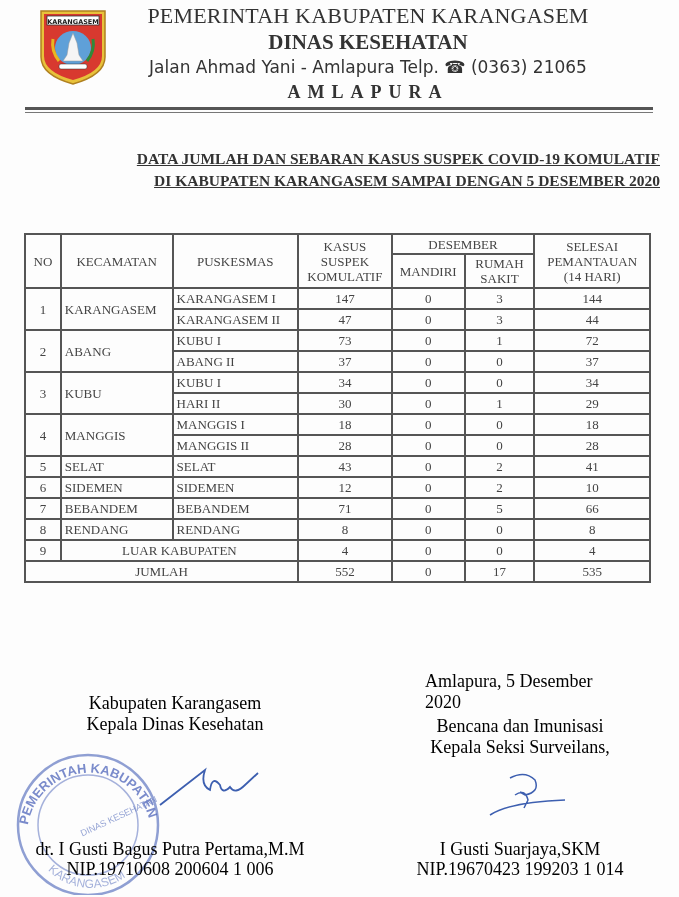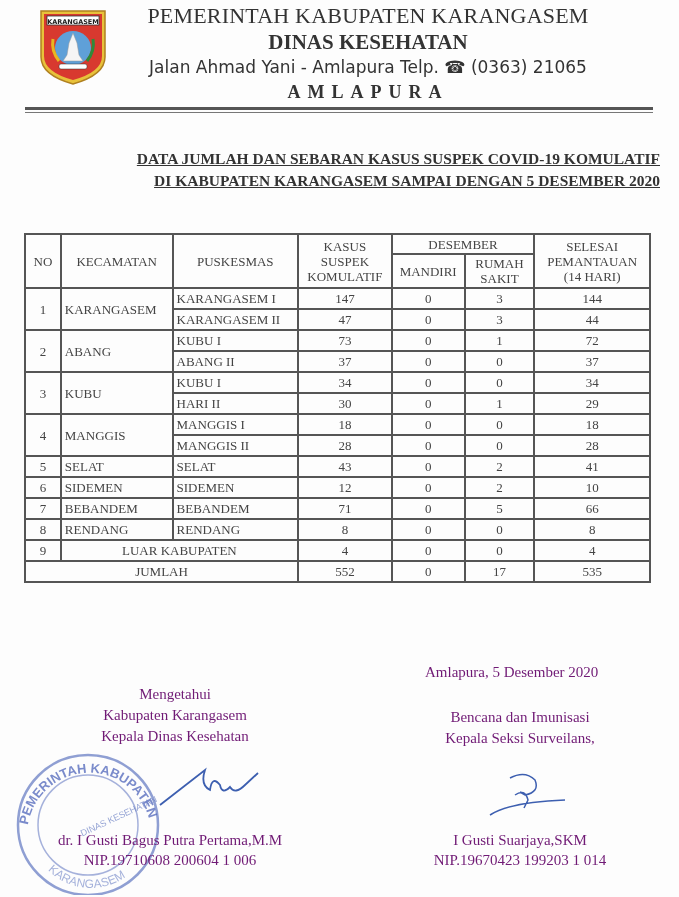--- a/index.html
+++ b/index.html
@@ -13,21 +13,21 @@
   .hdr4 { left:128px; top:82px; width:480px; text-align:center; font-size:18px; font-weight:bold; letter-spacing:7px; color:#333; }
   .rule1 { left:25px; top:107px; width:628px; height:3px; background:#555; }
   .rule2 { left:25px; top:112px; width:628px; height:1px; background:#777; }
   .title { left:20px; width:640px; text-align:right; font-size:15.5px; font-weight:bold; text-decoration:underline; color:#333; }
   table.data { position:absolute; left:24px; top:233px; width:627px; border-collapse:collapse; font-size:13px; color:#444; }
   table.data td, table.data th { border:2px solid #555; padding:0 3px; font-weight:normal; }
   table.data th { text-align:center; line-height:15px; }
   table.data td { height:19px; line-height:17px; }
   .c { text-align:center; }
   .l { text-align:left; }
-  .sig { font-size:15px; color:#701a75; text-align:center; line-height:21px; }
+  .sig { font-size:18px; color:#000000; text-align:center; line-height:21px;margin-top:9px; }
   .ul { }
   .stamp { left:8px; top:745px; width:160px; height:150px; }
   .sign1 { left:150px; top:765px; width:110px; height:45px; }
   .sign2 { left:480px; top:770px; width:100px; height:50px; }
 </style>
 </head>
 <body>
 
 <svg class="abs logo" viewBox="0 0 68 76">
   <path d="M2 2 H66 V48 Q66 66 34 75 Q2 66 2 48 Z" fill="#e8c23a" stroke="#b08020" stroke-width="1.5"></path>
@@ -212,21 +212,20 @@
       <td class="c">0</td>
       <td class="c">17</td>
       <td class="c">535</td>
     </tr>
   </tbody>
 </table>
 
 <div class="abs sig" style="left:425px; top:662px; width:200px; text-align:left;">Amlapura, 5 Desember 2020</div>
 
 <div class="abs sig" style="left:50px; top:684px; width:250px;">
-  <div>Mengetahui</div>
   <div>Kabupaten Karangasem</div>
   <div>Kepala Dinas Kesehatan</div>
 </div>
 
 <div class="abs sig" style="left:405px; top:707px; width:230px;">
   <div>Bencana dan Imunisasi</div>
   <div>Kepala Seksi Surveilans,</div>
 </div>
 
 <svg class="abs stamp" viewBox="0 0 160 150">

